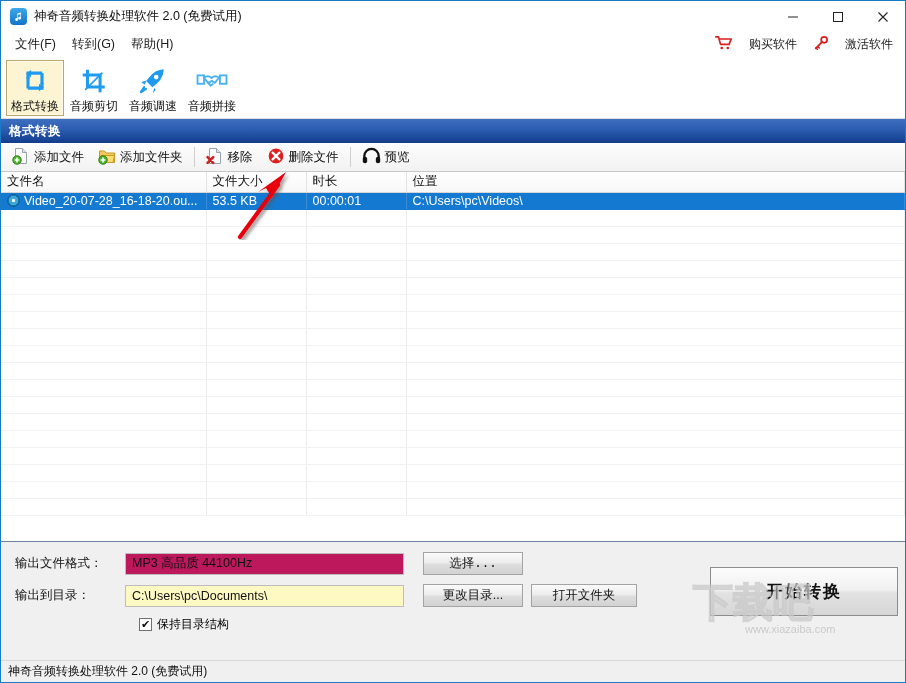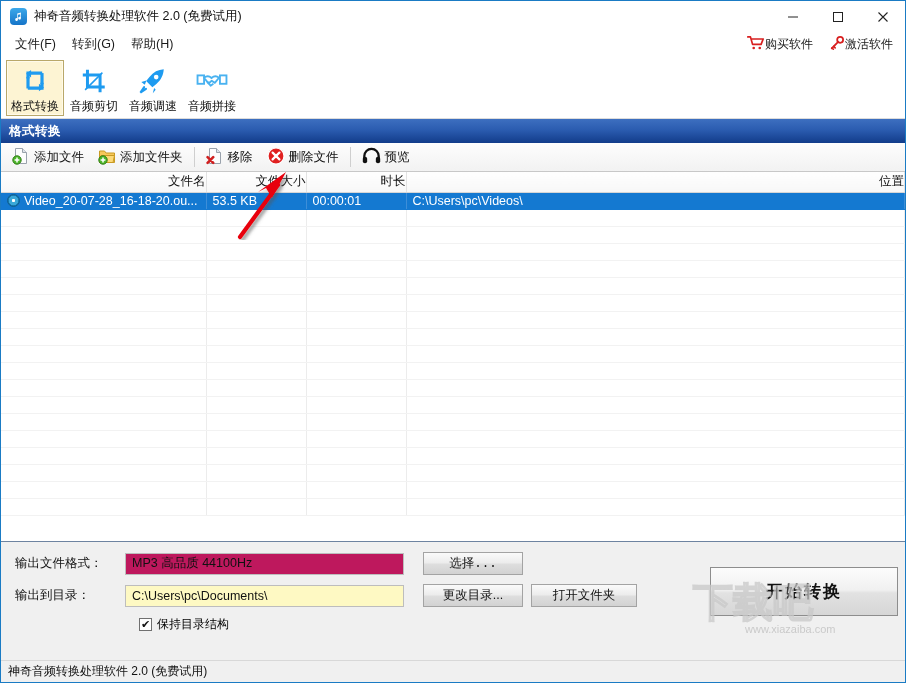--- a/index.html
+++ b/index.html
@@ -56,21 +56,21 @@
     padding-left: 6px;
   }
   .menuitem {
     padding: 2px 8px; font-size: 12.5px; color: #1a1a1a; white-space: nowrap;
   }
   .menu-right {
     position: absolute; right: 6px; top: 0; height: 25px;
     display: flex; align-items: center; gap: 4px;
   }
   .menu-right .mr-item {
-    display: flex; align-items: center; gap: 0;
+    display: flex; align-items: center; gap: 16px;
     padding: 1px 6px; font-size: 12px; color: #1a1a1a; white-space: nowrap;
   }
 
   
   .modebar {
     height: 62px; flex: 0 0 62px;
     background: #ffffff;
     border-bottom: 1px solid #dcdcdc;
     display: flex; align-items: flex-start;
     padding-left: 5px; padding-top: 3px;
@@ -128,21 +128,22 @@
   }
   table.filelist { width: 100%; border-collapse: collapse; table-layout: fixed; }
   table.filelist th {
     height: 20px;
     background: linear-gradient(to bottom, #ffffff, #f7f7f7);
     border-right: 1px solid #e2e2e2;
     border-bottom: 1px solid #d6d6d6;
     font-weight: normal;
     font-size: 12.5px;
     color: #111;
-    text-align: right;
+    text-align: left;
+    padding-left: 6px;
   }
   table.filelist td {
     height: 17px;
     border-right: 1px solid #ececec;
     border-bottom: 1px solid #f2f2f2;
     font-size: 12.5px;
     color: #111;
     padding-left: 6px;
     white-space: nowrap; overflow: hidden;
   }

